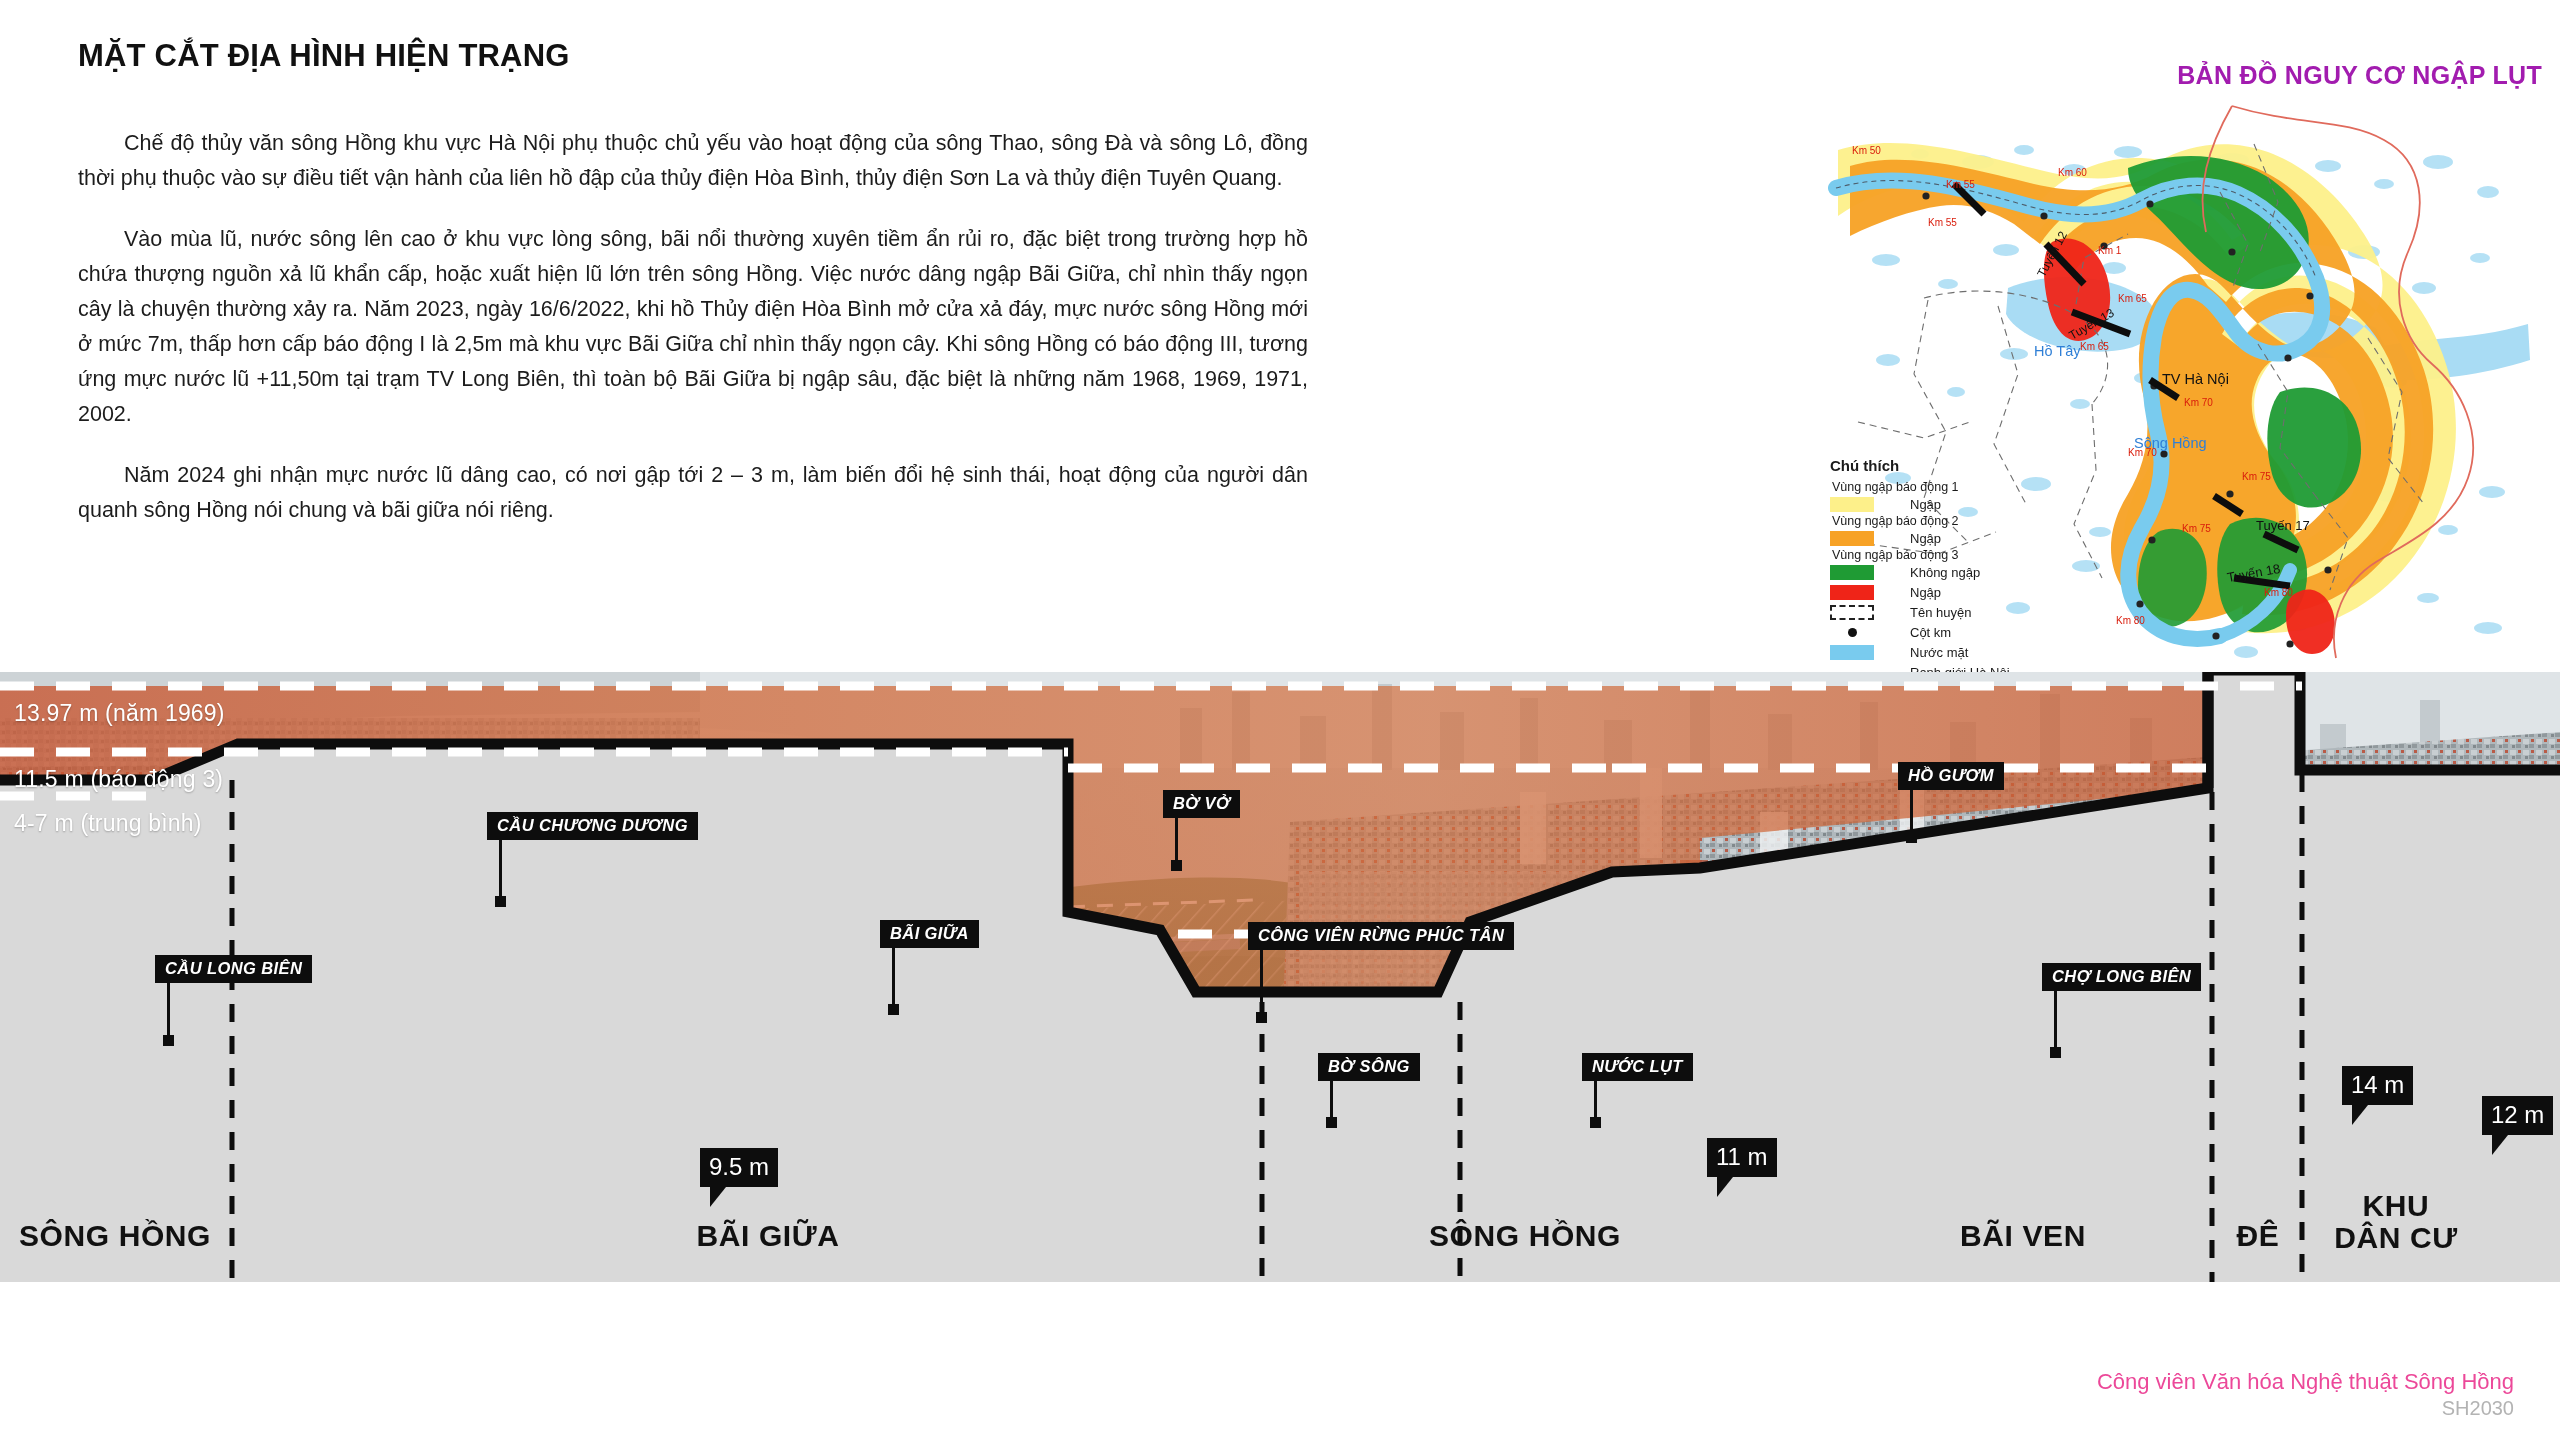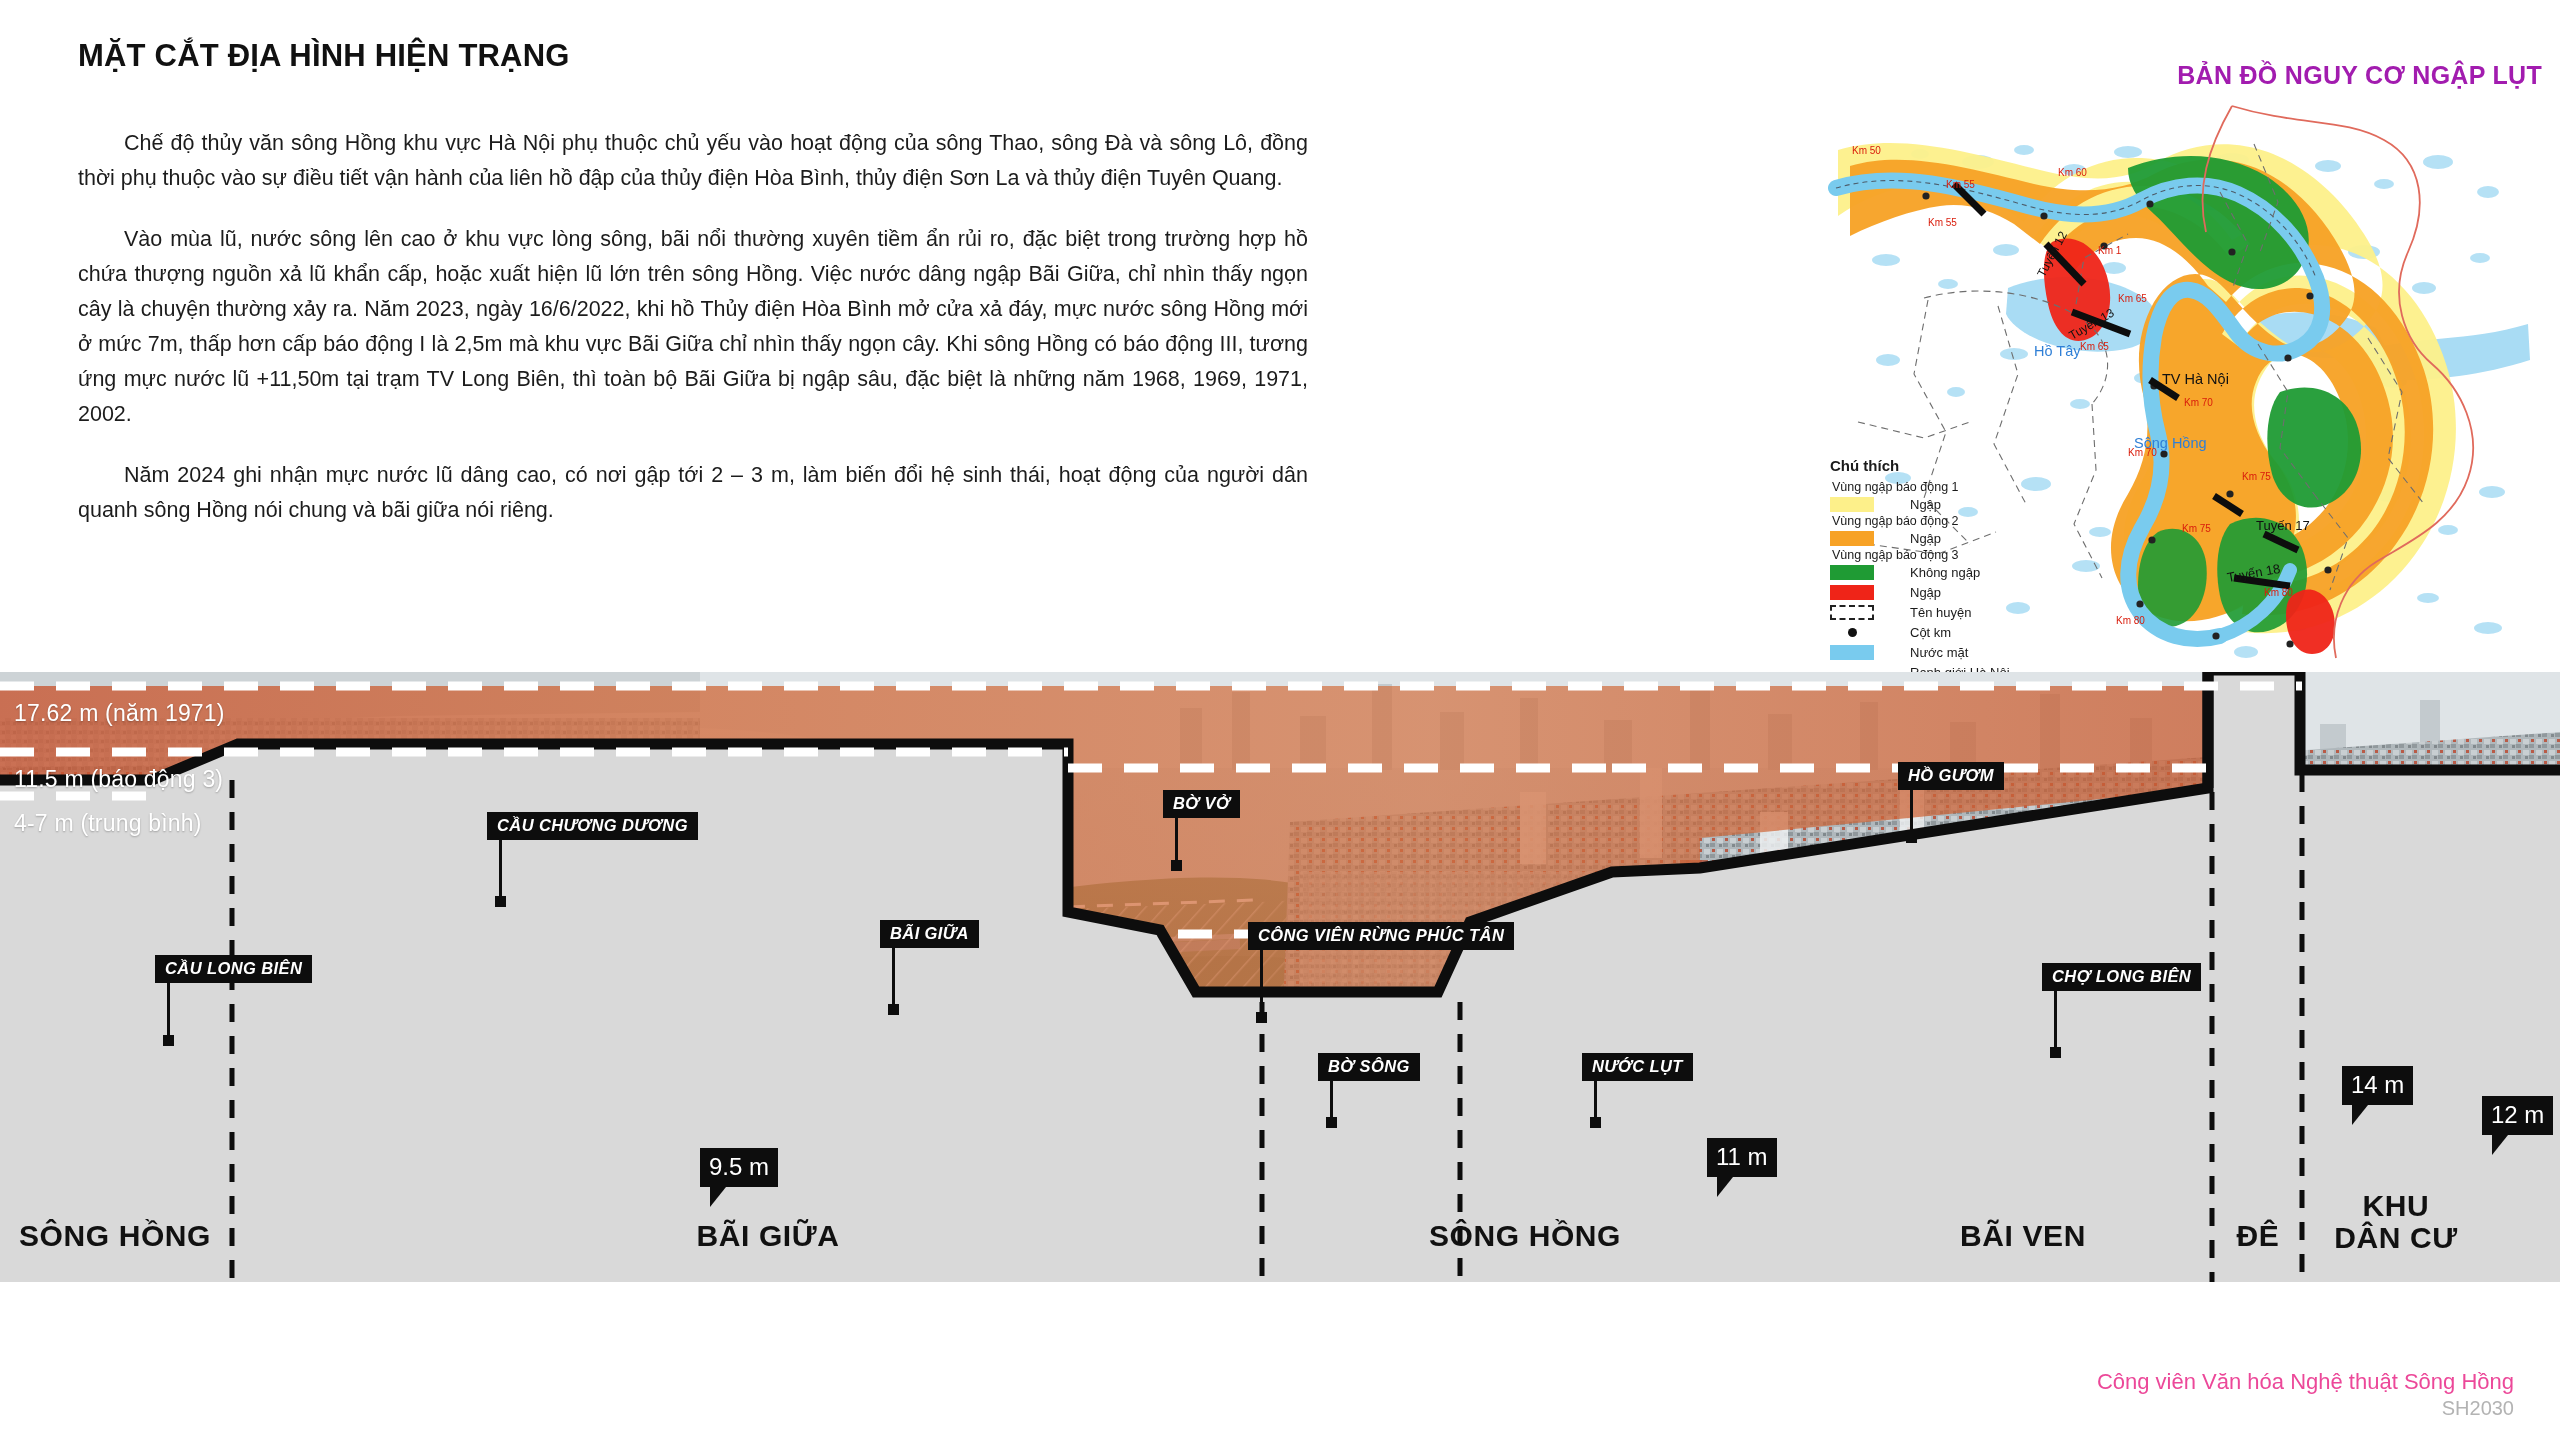--- a/index.html
+++ b/index.html
@@ -631,21 +631,21 @@
         <div class="callout" style="left: 1582px; top: 381px;"><div class="box">NƯỚC LỤT</div><div class="stem" style="height: 42px;"></div></div>
       </div>
 
     <div id="elevation-tags">
         <div class="dimtag" style="left: 700px; top: 476px;"><div class="box">9.5 m</div><div class="notch"></div></div>
         <div class="dimtag" style="left: 1707px; top: 466px;"><div class="box">11 m</div><div class="notch"></div></div>
         <div class="dimtag" style="left: 2342px; top: 394px;"><div class="box">14 m</div><div class="notch"></div></div>
         <div class="dimtag" style="left: 2482px; top: 424px;"><div class="box">12 m</div><div class="notch"></div></div>
       </div>
 
-    <div class="lvl-label" style="left:14px; top:28px;">17.62 m (năm 1971)</div>
+    <div class="lvl-label" style="left:14px; top:28px;">13.97 m (năm 1969)</div>
     <div class="lvl-label" style="left:14px; top:94px;">11.5 m  (báo động 3)</div>
     <div class="lvl-label" style="left:14px; top:138px;">4-7 m  (trung bình)</div>
 
     <div class="zone-name" style="left:0px;    top:548px; width:230px;">SÔNG HỒNG</div>
     <div class="zone-name" style="left:268px; top:548px; width:1000px;">BÃI GIỮA</div>
     <div class="zone-name" style="left:1265px;top:548px; width:520px;">SÔNG HỒNG</div>
     <div class="zone-name" style="left:1623px;top:548px; width:800px;">BÃI VEN</div>
     <div class="zone-name" style="left:2216px;top:548px; width:84px;">ĐÊ</div>
     <div class="zone-name" style="left:2310px;top:518px; width:172px; white-space:pre-line;">KHU
 DÂN CƯ</div>

